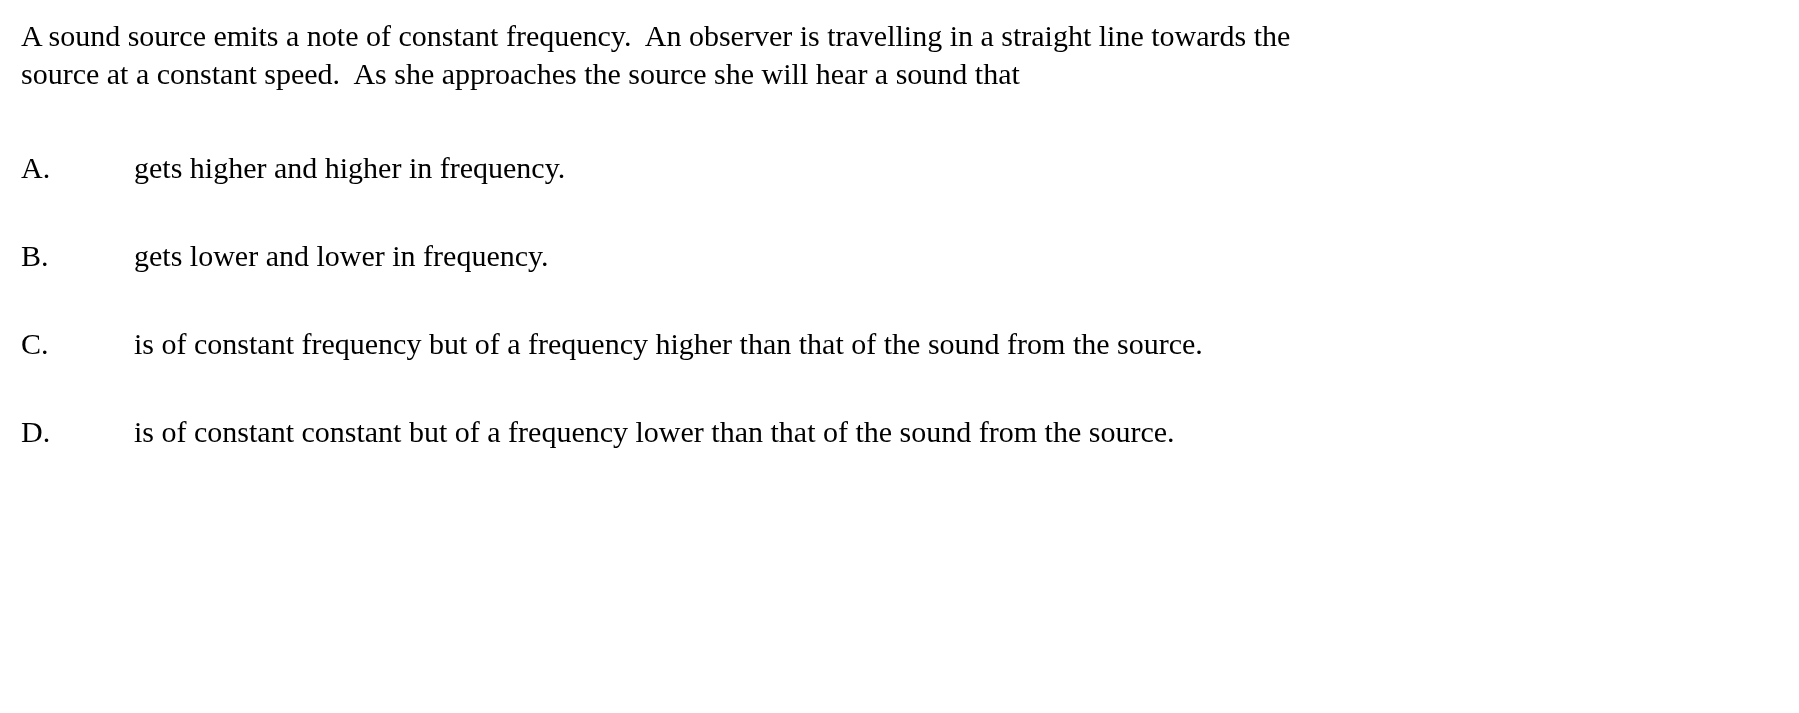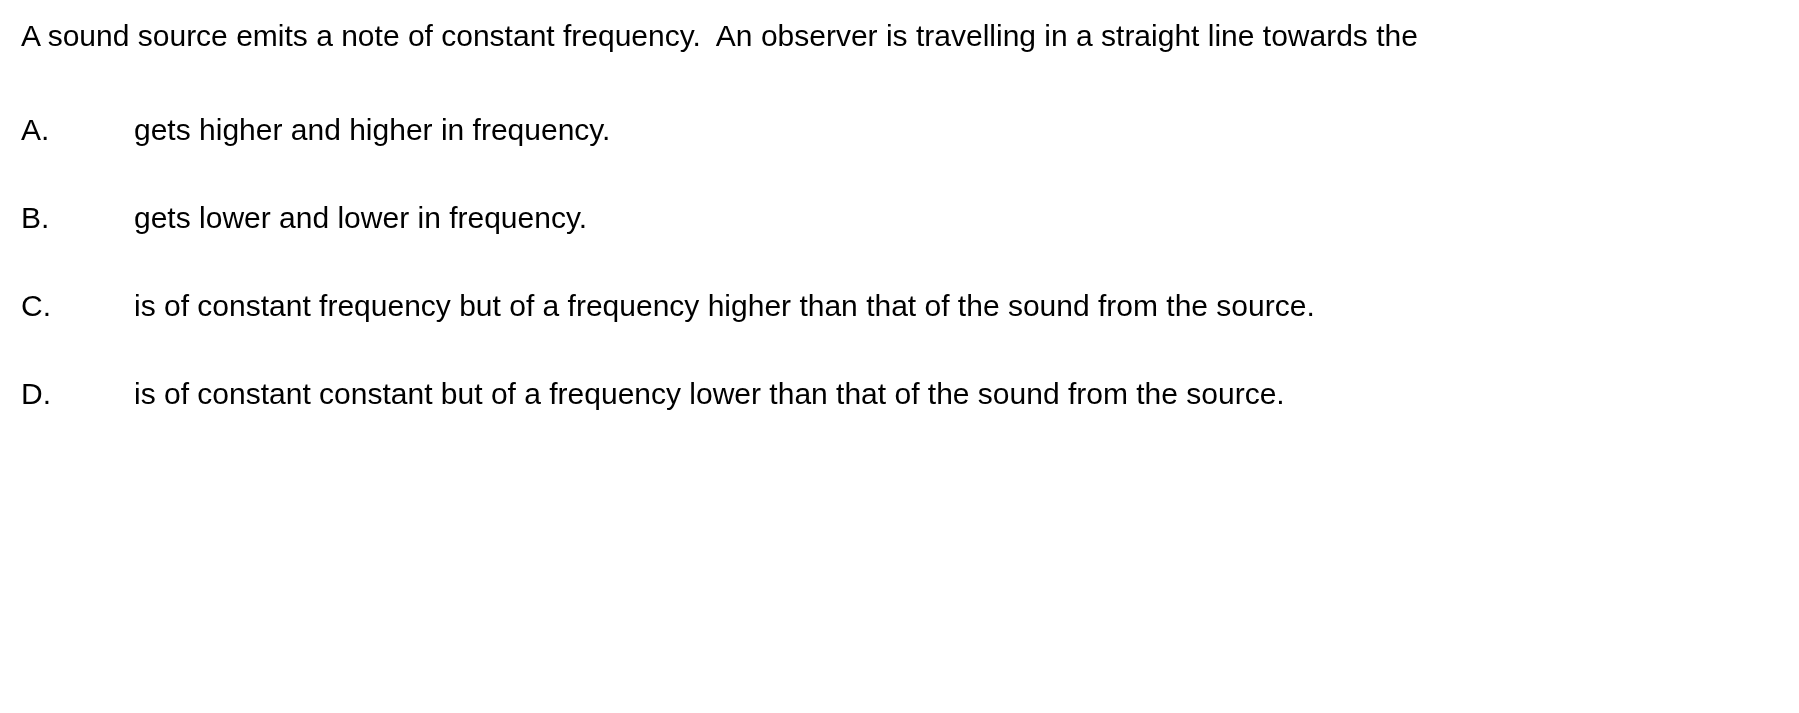--- a/index.html
+++ b/index.html
@@ -10,21 +10,21 @@
     width: 1799px;
     height: 713px;
     background: #ffffff;
     overflow: hidden;
   }
   .page {
     box-sizing: border-box;
     width: 1474px;
     height: 713px;
     padding: 17px 20px 0 21px;
-    font-family: Liberation Sans, sans-serif;
+    font-family: Liberation Serif, serif;
     font-size: 30px;
     color: #000000;
     -webkit-font-smoothing: antialiased;
   }
   .question-paragraph {
     margin: 0 0 56px 0;
   }
   .question-line {
     line-height: 38px;
     white-space: pre-wrap; 
@@ -48,20 +48,21 @@
     margin-left: 20px;
   }
 </style>
 </head>
 <body>
 
 <div class="page">
 
   <div class="question-paragraph">
     <div class="question-line">A sound source emits a note of constant frequency.  An observer is travelling in a straight line towards the</div>
+    <div class="question-line">source at a constant speed.  As she approaches the source she will hear a sound that</div>
   </div>
 
   <div class="options">
 
     <div class="option-row">
       <span class="option-letter">A.</span>
       <span class="option-text">gets higher and higher in frequency.</span>
     </div>
 
     <div class="option-row">

